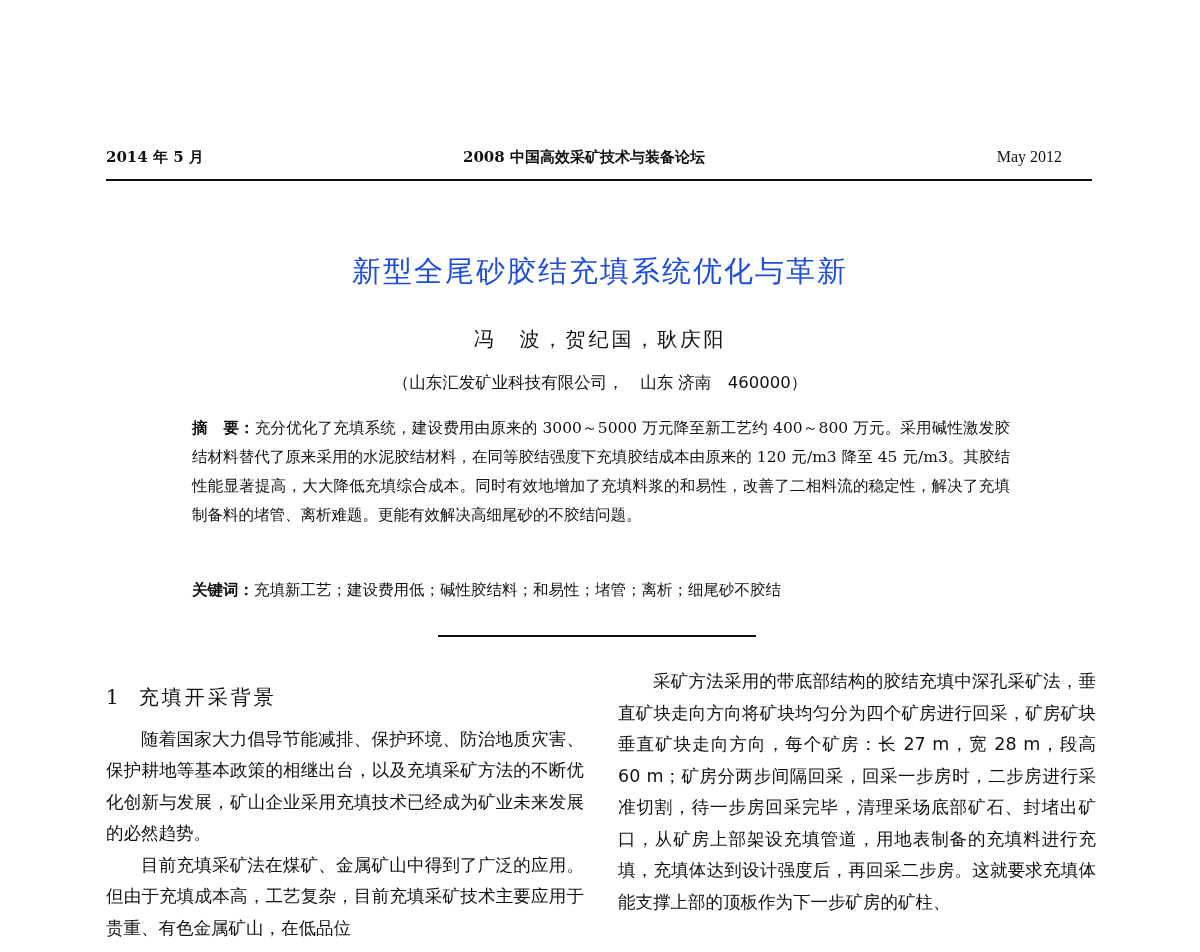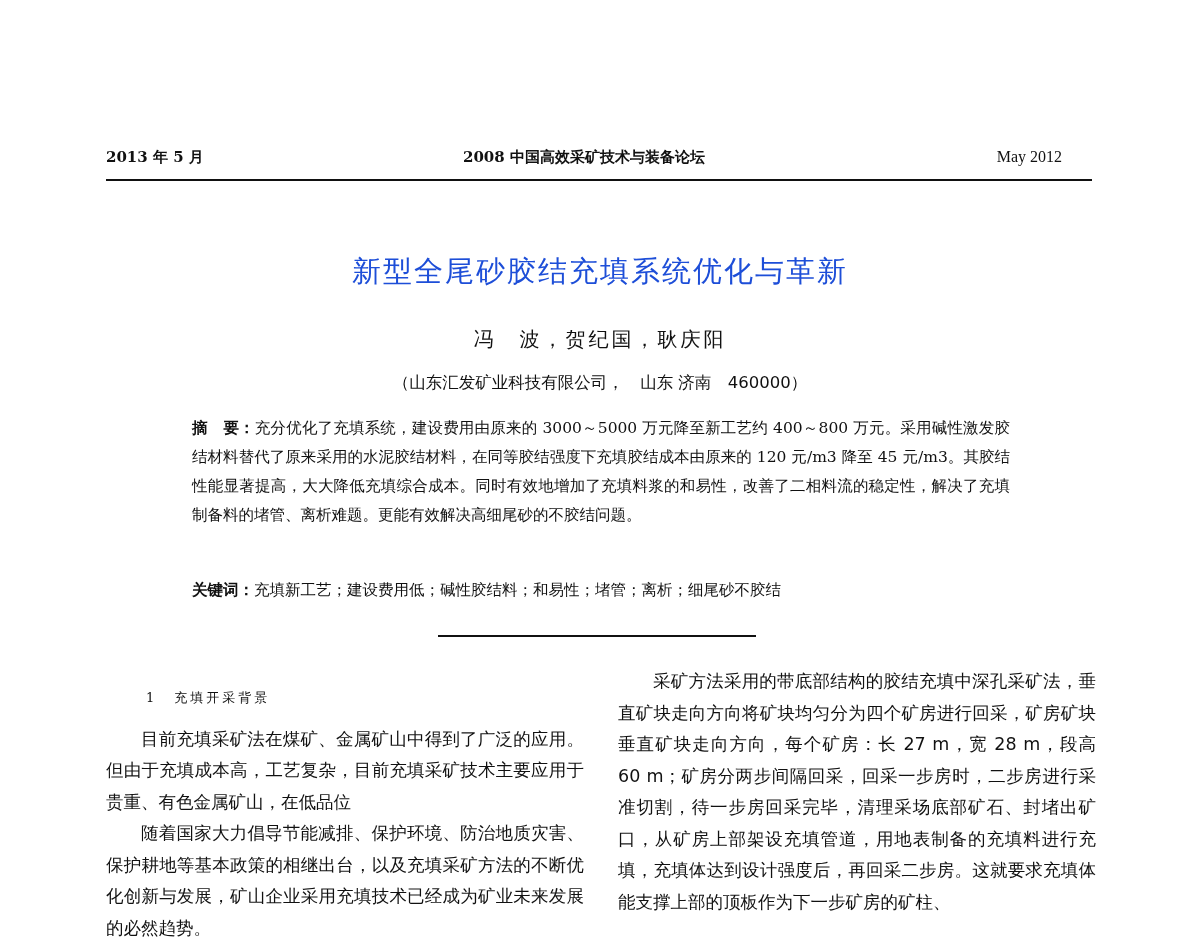--- a/index.html
+++ b/index.html
@@ -106,37 +106,36 @@
       width: 478px;
       font-size: 17.5px;
       line-height: 31.5px;
       font-family: "DejaVu Sans", sans-serif;
       text-align: justify;
       color: #111;
     }
     .col-left { left: 106px; top: 682px; }
     .col-right { left: 618px; top: 666px; }
     .section-heading {
-      font-size: 13px;
+      font-size: 20px;
       letter-spacing: 3px;
       margin-bottom: 10px;
       font-family: "DejaVu Serif", serif;
-      margin-left: 40px;
     }
     .section-heading .num { margin-right: 20px; letter-spacing: 0; }
     .para {
       text-indent: 2em;
       margin: 0;
     }
   </style>
 </head>
 <body>
 
 <div class="running-header">
-  <span class="left">2013 年 5 月</span>
+  <span class="left">2014 年 5 月</span>
   <span class="center">2008 中国高效采矿技术与装备论坛</span>
   <span class="right">May 2012</span>
 </div>
 <div class="header-rule"></div>
 
 <div class="title">新型全尾砂胶结充填系统优化与革新</div>
 <div class="authors">冯　波，贺纪国，耿庆阳</div>
 <div class="affiliation">（山东汇发矿业科技有限公司，　山东 济南　460000）</div>
 
 <div class="abstract">
@@ -146,19 +145,19 @@
 <div class="keywords">
   <span class="label">关键词：</span><span>充填新工艺；建设费用低；碱性胶结料；和易性；堵管；离析；细尾砂不胶结</span>
 </div>
 
 <div class="separator"></div>
 
 <div class="col col-left">
   <div class="section-heading">
     <span class="num">1</span><span>充填开采背景</span>
   </div>
+  <p class="para">随着国家大力倡导节能减排、保护环境、防治地质灾害、保护耕地等基本政策的相继出台，以及充填采矿方法的不断优化创新与发展，矿山企业采用充填技术已经成为矿业未来发展的必然趋势。</p>
   <p class="para">目前充填采矿法在煤矿、金属矿山中得到了广泛的应用。但由于充填成本高，工艺复杂，目前充填采矿技术主要应用于贵重、有色金属矿山，在低品位</p>
-  <p class="para">随着国家大力倡导节能减排、保护环境、防治地质灾害、保护耕地等基本政策的相继出台，以及充填采矿方法的不断优化创新与发展，矿山企业采用充填技术已经成为矿业未来发展的必然趋势。</p>
 </div>
 
 <div class="col col-right">
   <p class="para">采矿方法采用的带底部结构的胶结充填中深孔采矿法，垂直矿块走向方向将矿块均匀分为四个矿房进行回采，矿房矿块垂直矿块走向方向，每个矿房：长 27 m，宽 28 m，段高 60 m；矿房分两步间隔回采，回采一步房时，二步房进行采准切割，待一步房回采完毕，清理采场底部矿石、封堵出矿口，从矿房上部架设充填管道，用地表制备的充填料进行充填，充填体达到设计强度后，再回采二步房。这就要求充填体能支撑上部的顶板作为下一步矿房的矿柱、</p>
 </div>
 
 </body></html>

